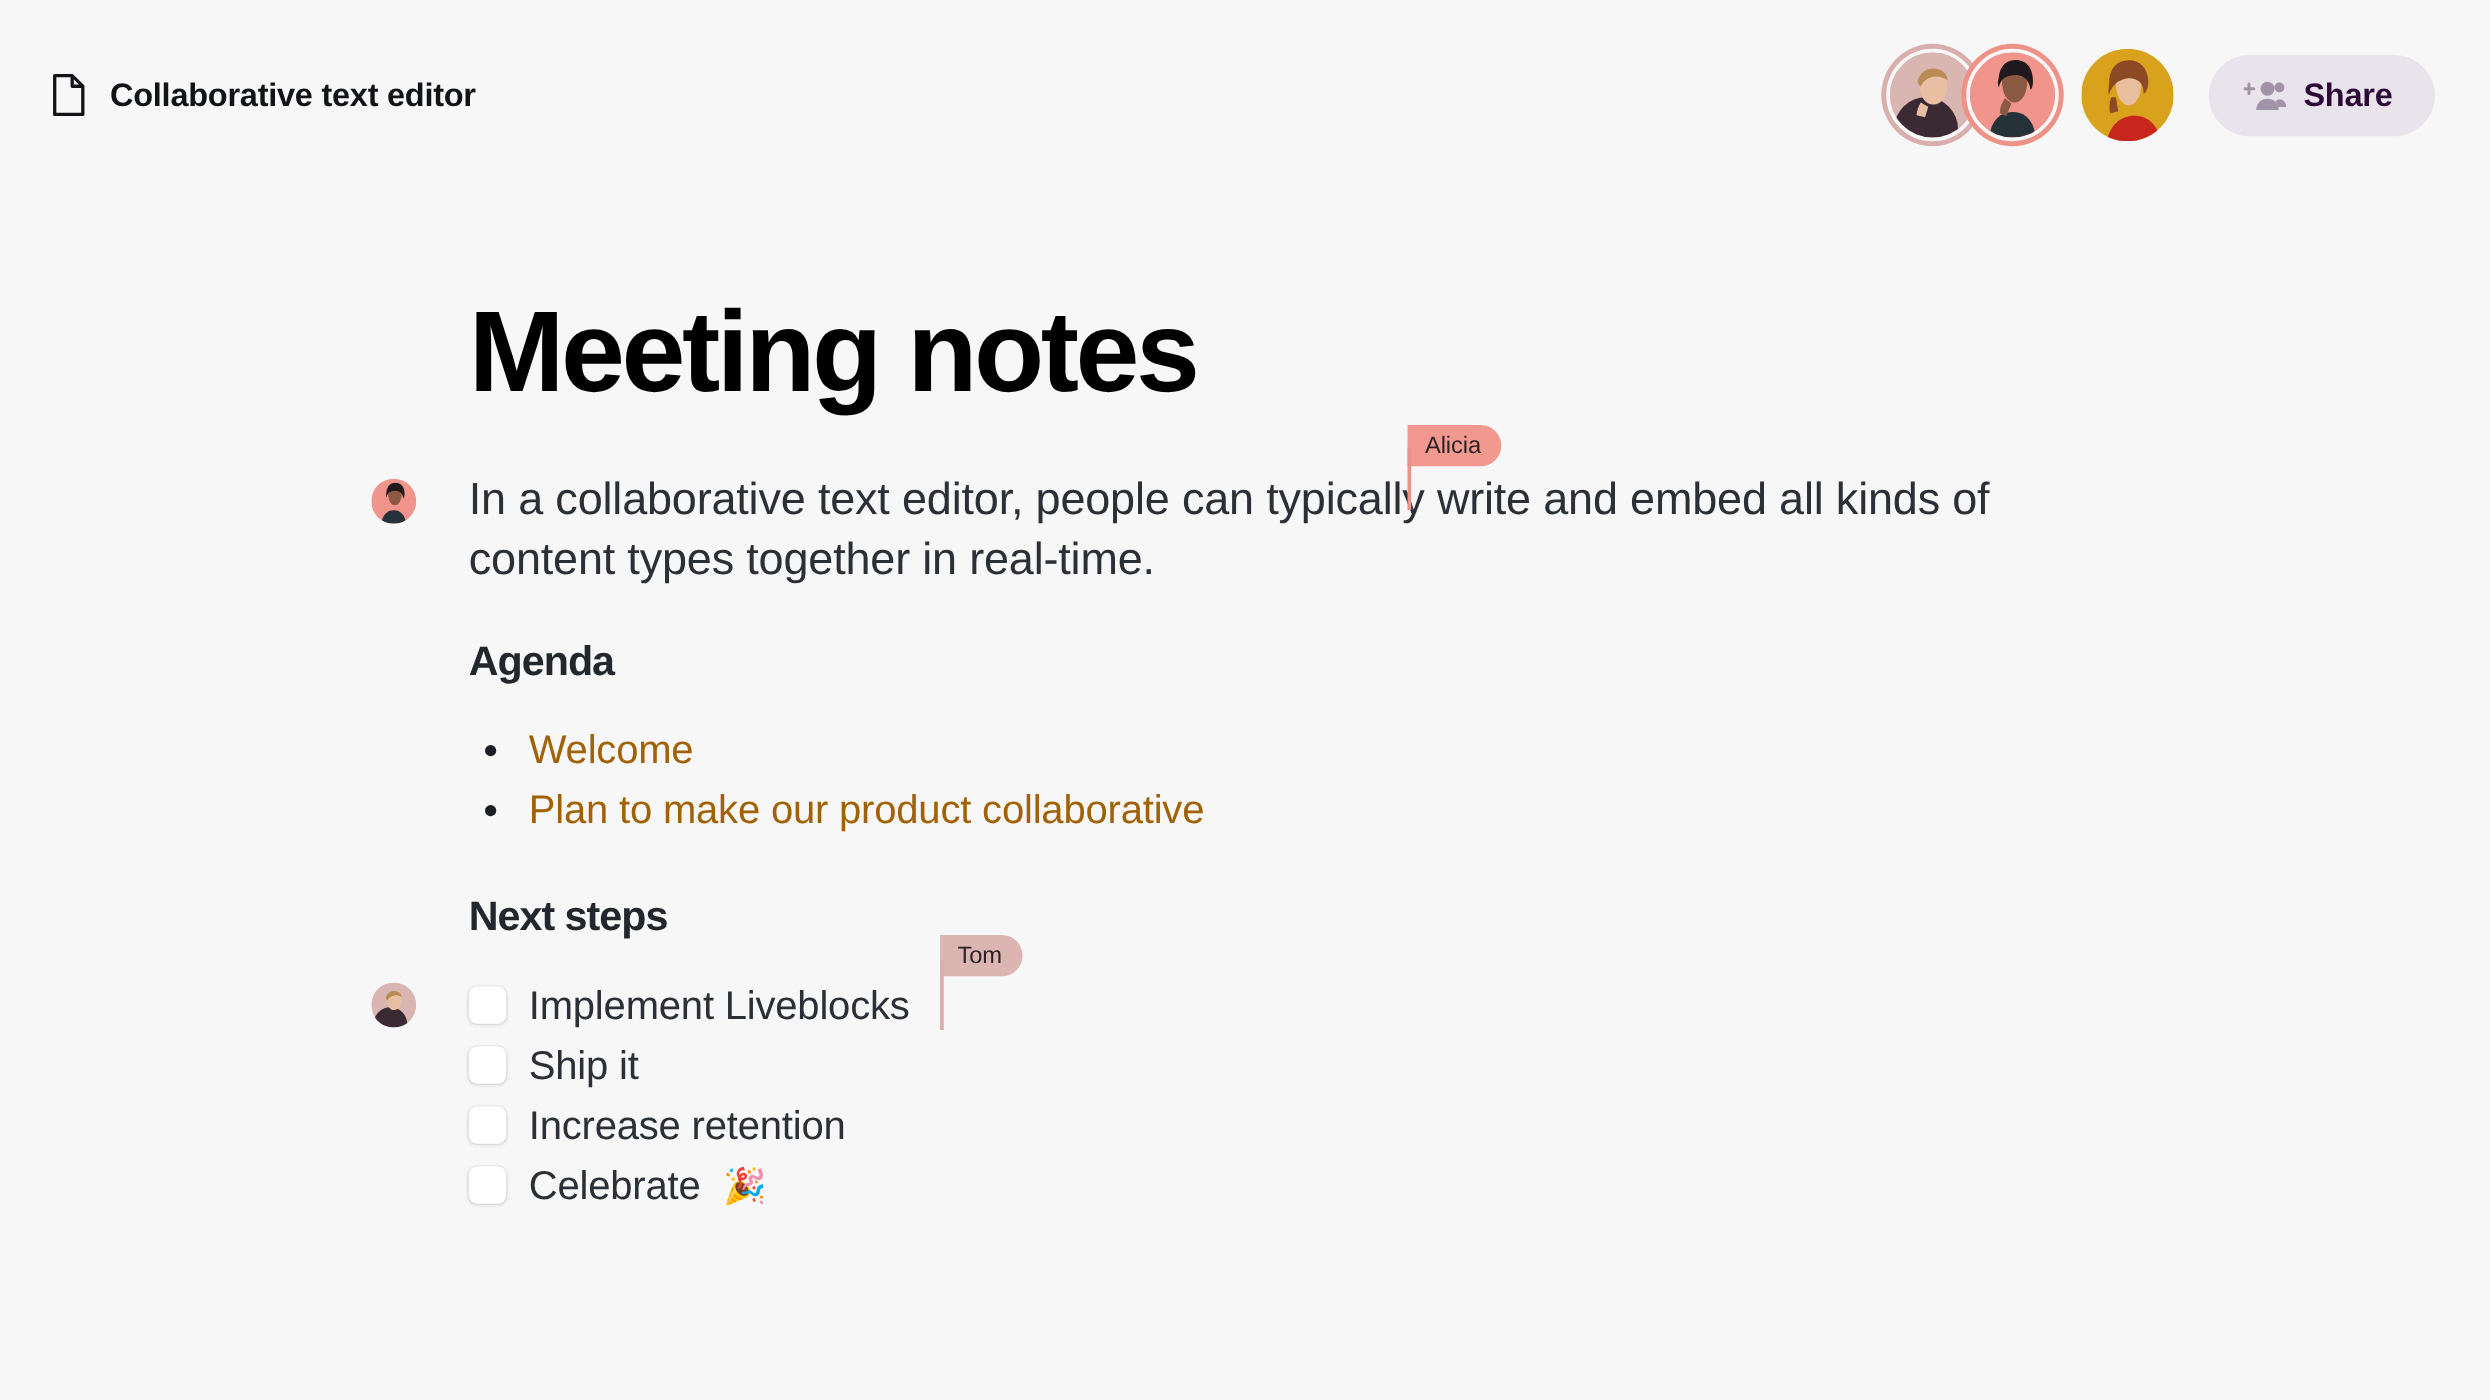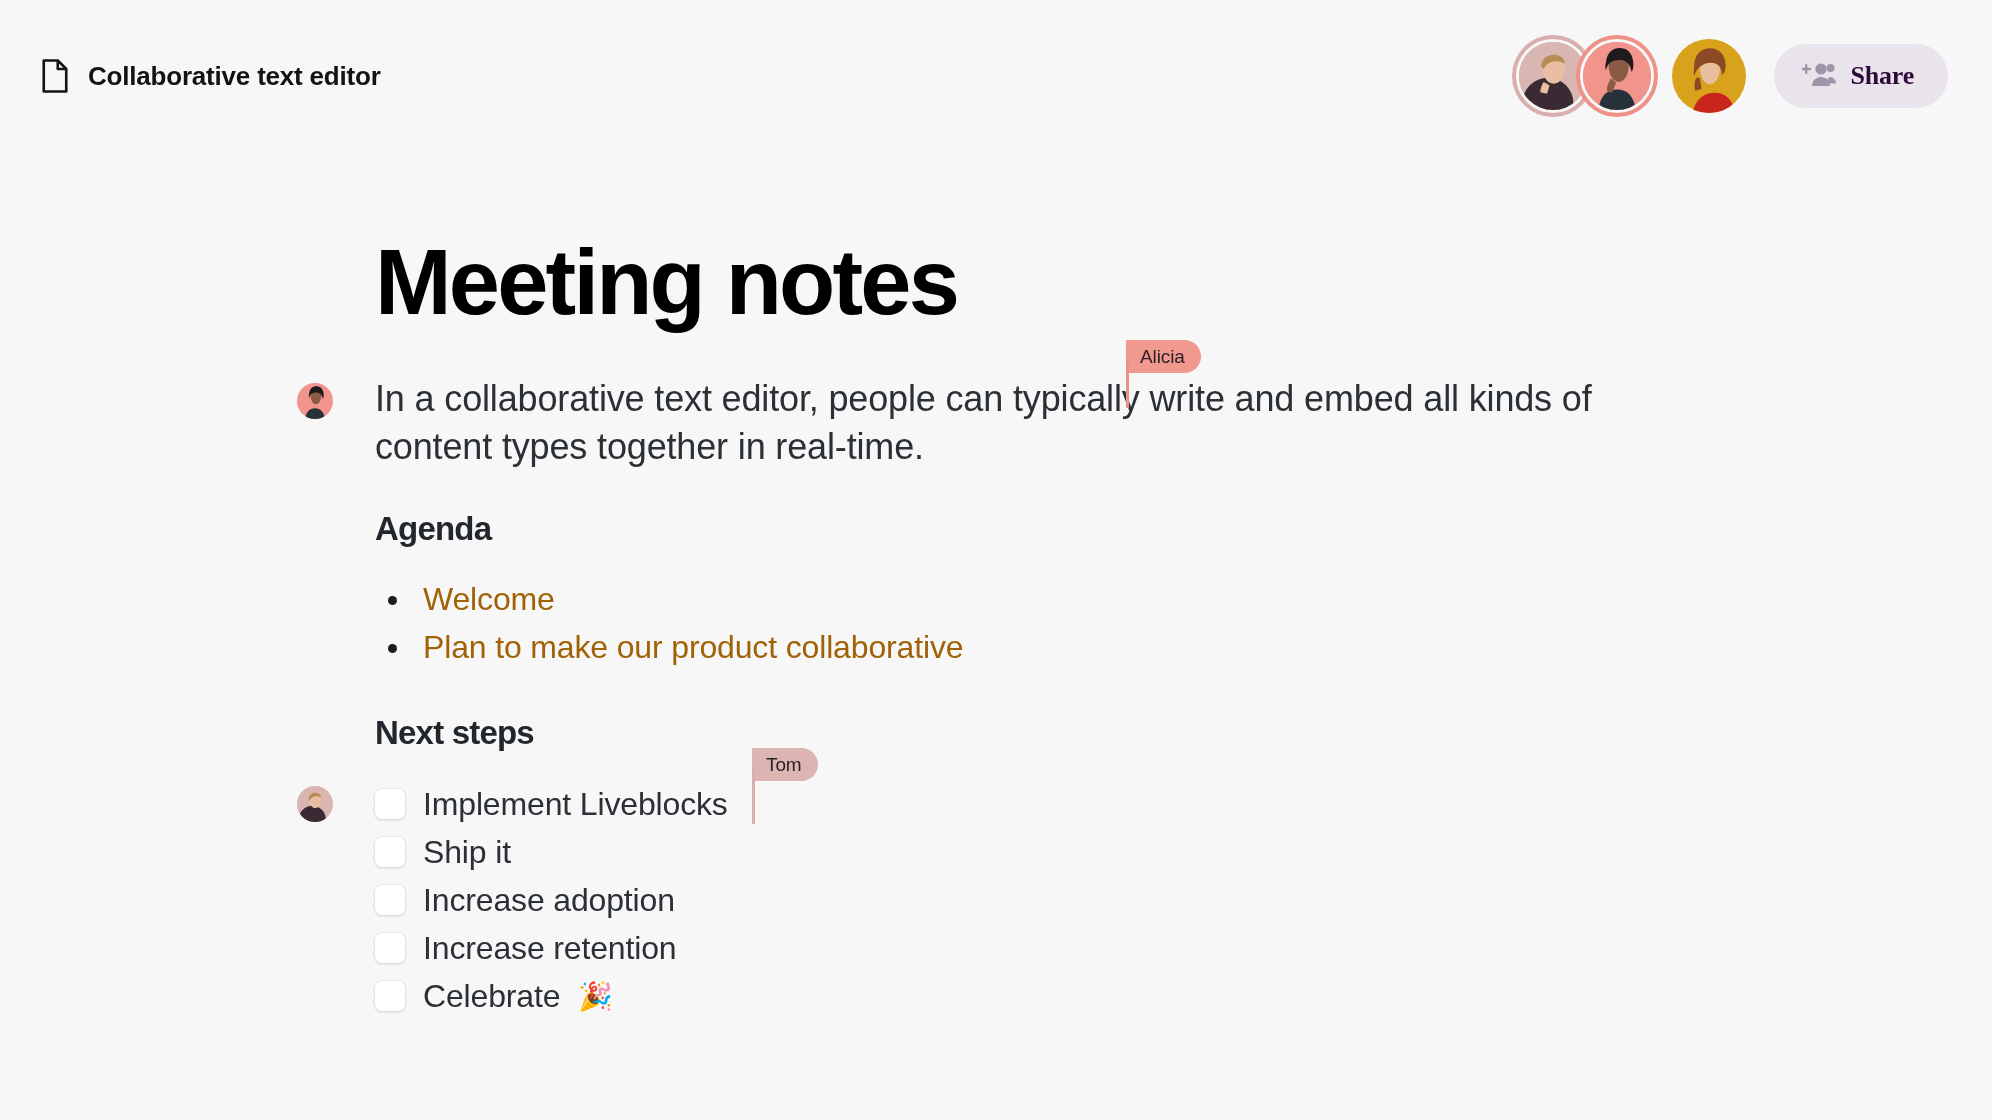--- a/index.html
+++ b/index.html
@@ -87,28 +87,28 @@
 
   .av-tom-ring { background: #D8AFAC; }
   .av-alicia-ring { background: #EE9287; margin-left: -18px; z-index: 3; }
   .av-plain { margin-left: 14px; }
 
   .avatar svg { display: block; width: 100%; height: 100%; }
 
   
   .share-btn {
     display: flex;
-    align-items: flex-start;
+    align-items: center;
     gap: 14px;
     background: #E9E4EC;
     border: none;
     border-radius: 999px;
     padding: 17px 34px 17px 28px;
     cursor: pointer;
-    font-family: Liberation Serif, serif;
+    font-family: Liberation Sans, sans-serif;
   }
   .share-icon { width: 34px; height: 26px; display: block; flex: none; }
   .share-label {
     font-size: 26px;
     font-weight: 700;
     color: #2E0A38;
     letter-spacing: -0.2px;
   }
 
   
@@ -370,24 +370,20 @@
     <li class="check-item">
       <span class="checkbox"></span>
       <span class="check-label">Implement Liveblocks</span>
     </li>
     <li class="check-item">
       <span class="checkbox"></span>
       <span class="check-label">Ship it</span>
     </li>
     <li class="check-item">
       <span class="checkbox"></span>
-      <span class="check-label">Increase adoption</span>
-    </li>
-    <li class="check-item">
-      <span class="checkbox"></span>
       <span class="check-label">Increase retention</span>
     </li>
     <li class="check-item">
       <span class="checkbox"></span>
       <span class="check-label">Celebrate</span>
       <span class="emoji">🎉</span>
     </li>
   </ul>
 
   <div class="cursor cursor-alicia">

